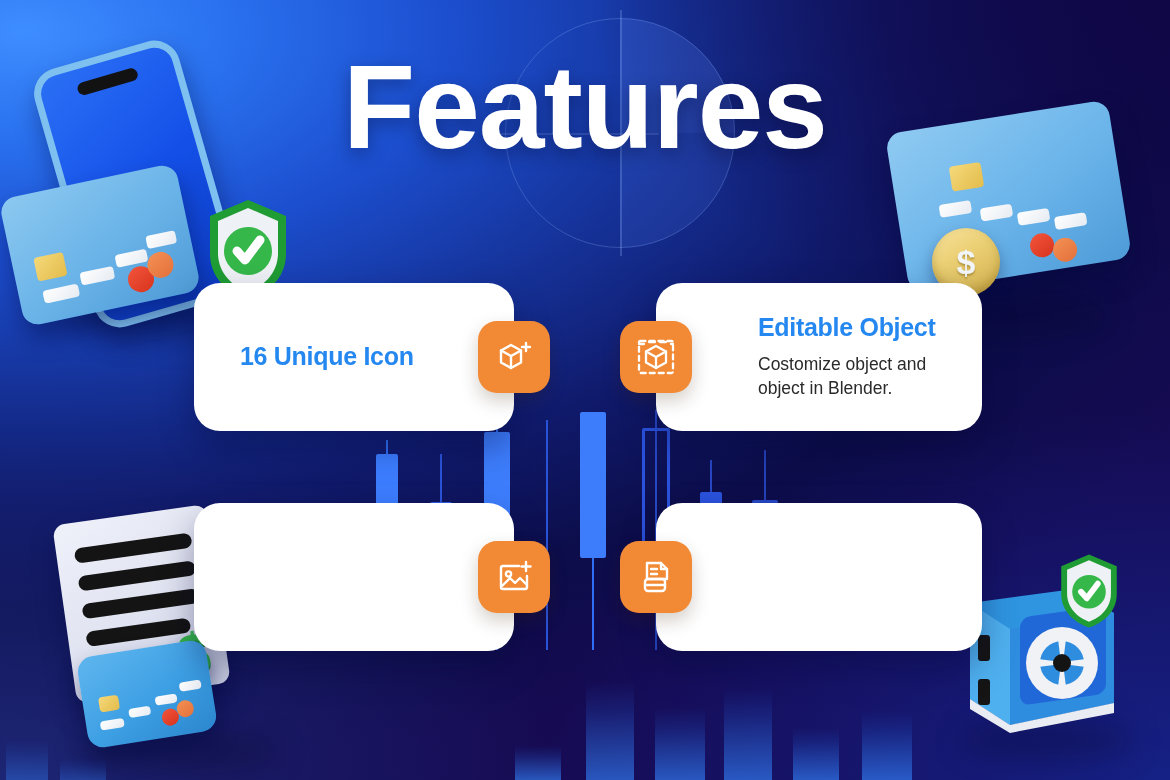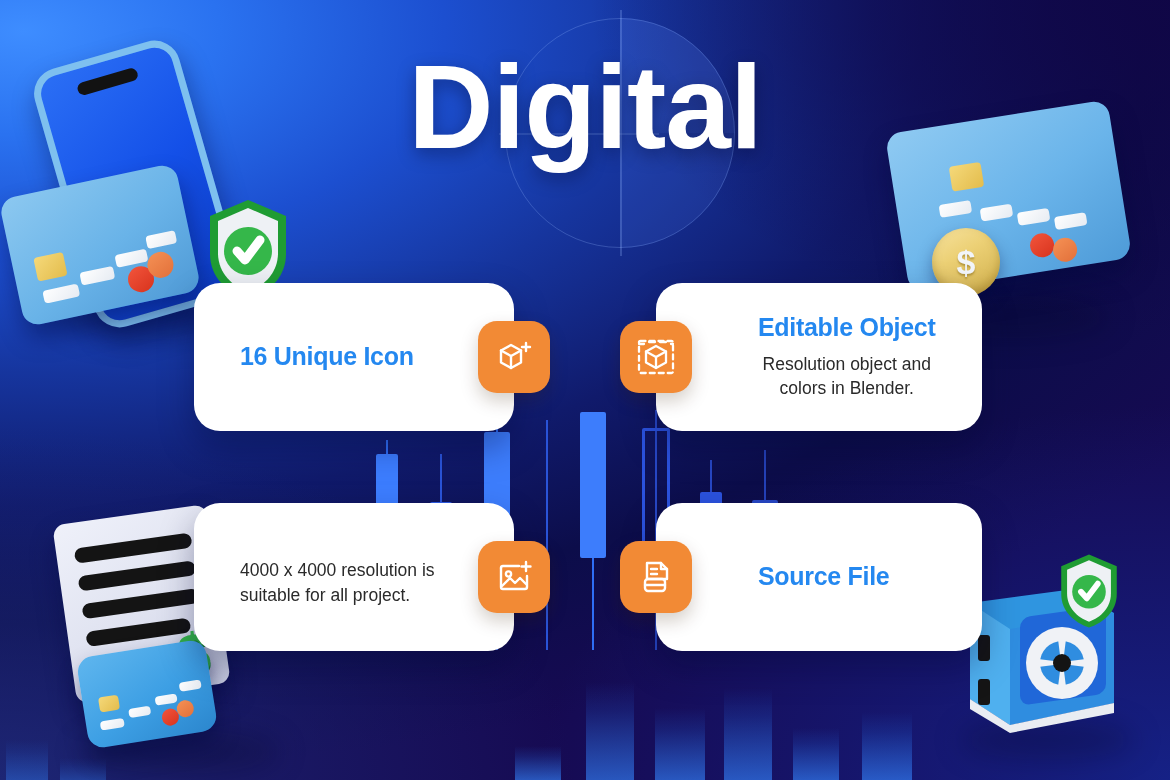--- a/index.html
+++ b/index.html
@@ -81,21 +81,21 @@
     box-shadow:0 8px 18px rgba(60,30,0,.22);
   }
   .icon-box svg{ display:block; }
 
   
   #card-1{ left:194px; top:283px; width:320px; height:148px; }
   #card-1 .card-text{ margin-left:46px; }
   #card-1 .icon-box{ right:-36px; top:38px; }
 
   #card-2{ left:656px; top:283px; width:326px; height:148px; }
-  #card-2 .card-text{ margin-left:102px;text-align:center; }
+  #card-2 .card-text{ margin-left:102px; }
   #card-2 .icon-box{ left:-36px; top:38px; }
 
   #card-3{ left:194px; top:503px; width:320px; height:148px; }
   #card-3 .card-text{ margin-left:46px; }
   #card-3 .icon-box{ right:-36px; top:38px; }
 
   #card-4{ left:656px; top:503px; width:326px; height:148px; }
   #card-4 .card-text{ margin-left:102px; }
   #card-4 .icon-box{ left:-36px; top:38px; }
 
@@ -277,21 +277,21 @@
       <svg width="62" height="76" viewBox="0 0 84 104">
         <path d="M42 2 L80 18 V56 C80 80 62 95 42 102 C22 95 4 80 4 56 V18 Z" fill="#1f9c33"></path>
         <path d="M42 10 L72 23 V55 C72 75 58 88 42 94 C26 88 12 75 12 55 V23 Z" fill="#eef1f5"></path>
         <circle cx="42" cy="53" r="23" fill="#35b74a"></circle>
         <path d="M31 53 l8 9 l15 -20" stroke="#ffffff" stroke-width="8" fill="none" stroke-linecap="round" stroke-linejoin="round"></path>
       </svg>
     </div>
   </div>
 
   <div class="header">
-    <div class="title">Digital</div>
+    <div class="title">Features</div>
   </div>
 
   <div class="card" id="card-1">
     <div class="card-inner">
       <div class="card-text">
         <div class="card-title">16 Unique Icon</div>
       </div>
     </div>
     <div class="icon-box">
       <svg width="40" height="40" viewBox="0 0 40 40" fill="none" stroke="#fff" stroke-width="2.4" stroke-linejoin="round" stroke-linecap="round">
@@ -301,60 +301,55 @@
         <path d="M32 6 V14 M28 10 H36"></path>
       </svg>
     </div>
   </div>
 
   <div class="card" id="card-2">
     <div class="card-inner">
       <div class="card-text">
         <div class="card-title">Editable Object</div>
         <div class="card-body">
-          <span>Resolution object and</span><br>
-          <span>colors in Blender.</span>
+          <span>Costomize object and</span><br>
+          <span>object in Blender.</span>
         </div>
       </div>
     </div>
     <div class="icon-box">
       <svg width="42" height="42" viewBox="0 0 42 42" fill="none" stroke="#fff" stroke-width="2.3" stroke-linejoin="round" stroke-linecap="round">
         <path d="M21 10 L31 15.5 V26.5 L21 32 L11 26.5 V15.5 Z"></path>
         <path d="M11 15.5 L21 21 L31 15.5"></path>
         <path d="M21 21 V32"></path>
         <path d="M4 8 H9 M14 6 H20 M25 6 H31 M36 8 H38" stroke-dasharray="0"></path>
         <rect x="4" y="5" width="34" height="32" rx="1.5" stroke-dasharray="5 4"></rect>
       </svg>
     </div>
   </div>
 
   <div class="card" id="card-3">
     <div class="card-inner">
       <div class="card-text">
-        <div class="card-body">
-          <span>4000 x 4000 resolution is</span><br>
-          <span>suitable for all project.</span>
-        </div>
       </div>
     </div>
     <div class="icon-box">
       <svg width="42" height="42" viewBox="0 0 42 42" fill="none" stroke="#fff" stroke-width="2.4" stroke-linejoin="round" stroke-linecap="round">
         <path d="M8 12 V31 a2 2 0 0 0 2 2 H32 a2 2 0 0 0 2 -2 V20"></path>
         <path d="M8 12 a2 2 0 0 1 2 -2 H26"></path>
         <circle cx="15.5" cy="18" r="2.6"></circle>
         <path d="M9 30 L17 22 L22 27 L27 22 L33 28"></path>
         <path d="M33 6 V15 M28.5 10.5 H37.5"></path>
       </svg>
     </div>
   </div>
 
   <div class="card" id="card-4">
     <div class="card-inner">
       <div class="card-text">
-        <div class="card-title">Source File</div>
       </div>
     </div>
     <div class="icon-box">
       <svg width="40" height="40" viewBox="0 0 40 40" fill="none" stroke="#fff" stroke-width="2.4" stroke-linejoin="round" stroke-linecap="round">
         <path d="M11 6 H25 L31 12 V22 H11 Z"></path>
         <path d="M25 6 V12 H31"></path>
         <path d="M15 12 H21 M15 17 H21"></path>
         <rect x="9" y="22" width="20" height="12" rx="3"></rect>
         <path d="M9 28 H29"></path>
       </svg>

